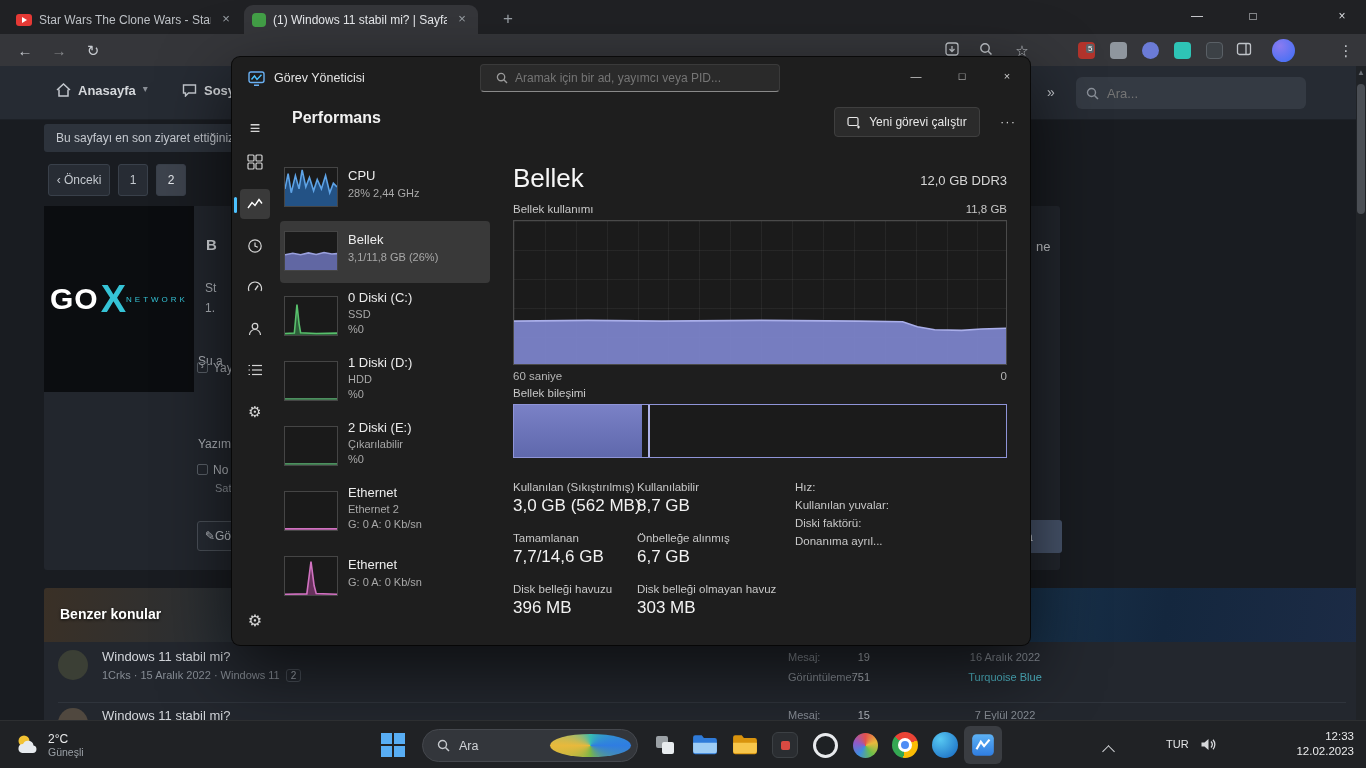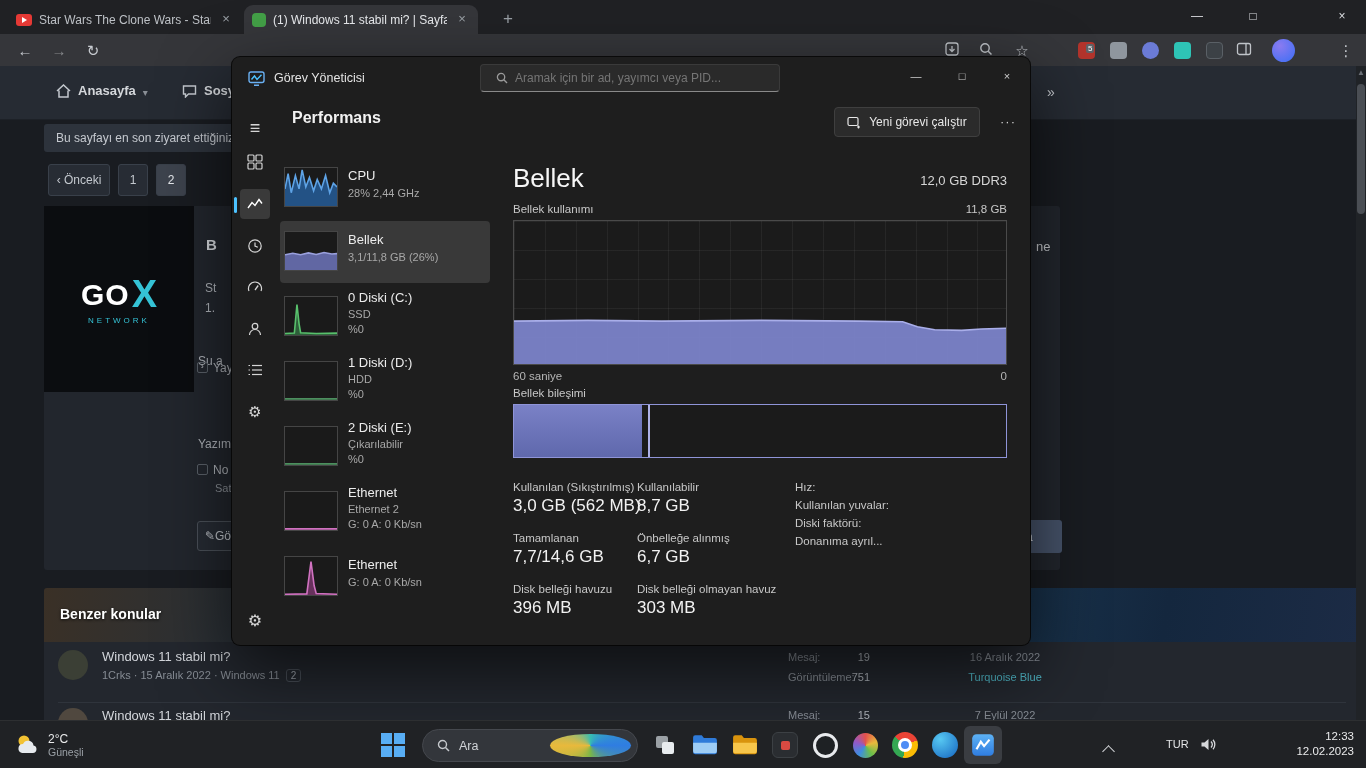--- a/index.html
+++ b/index.html
@@ -26,28 +26,28 @@
   .omnibox{position:absolute;left:112px;top:37px;width:826px;height:26px;background:#202124;border-radius:13px;display:flex;align-items:center;padding:0 12px;gap:8px}
   .url{font-size:12.5px;color:#dfe1e5;white-space:nowrap;overflow:hidden}
   .tb-ic{position:absolute;top:7px;width:20px;height:20px;color:#c0c4c9;font-size:14px;text-align:center;line-height:19px}
   .ext{position:absolute;top:8px;width:17px;height:17px;border-radius:4px}
   .ext-badge{position:absolute;left:9px;top:10px;background:#5f6368;color:#fff;font-size:8px;line-height:9px;padding:0 2px;border-radius:2px}
   .avatar-chip{position:absolute;top:5px;width:23px;height:23px;border-radius:50%;background:radial-gradient(circle at 35% 30%,#8a7bf0,#3b6ef5)}
 
   
   .page{position:absolute;left:0;top:66px;width:1366px;height:654px;background:#191c21;overflow:hidden}
   .fnav{position:absolute;left:0;top:0;width:1366px;height:54px;background:#262b33;border-bottom:1px solid #1d2127}
-  .fnav-item{position:absolute;top:17px;display:flex;align-items:flex-end;gap:7px;color:#d4d7db;font-size:13px;font-weight:bold}
+  .fnav-item{position:absolute;top:17px;display:flex;align-items:flex-start;gap:7px;color:#d4d7db;font-size:13px;font-weight:bold}
   .fsearch{position:absolute;left:1076px;top:11px;width:230px;height:32px;background:#343a43;border-radius:6px;display:flex;align-items:center;padding:0 10px;gap:8px}
   .fsearch input{background:none;border:none;outline:none;color:#9aa0a8;font-size:13px;width:170px;font-family:inherit}
   .chevbtn{position:absolute;left:1038px;top:13px;width:26px;height:28px;color:#c3c7cc;font-size:14px;text-align:center;line-height:27px}
   .notice{position:absolute;left:44px;top:58px;width:560px;height:28px;background:#2d333c;border-radius:3px;color:#c6cad0;font-size:12px;line-height:28px;padding:0 12px;overflow:hidden;white-space:nowrap}
   .pgbtn{position:absolute;top:98px;height:32px;background:#272c34;border:1px solid #39404a;border-radius:3px;color:#c3c8ce;font-size:12px;text-align:center}
   .postcard{position:absolute;left:44px;top:140px;width:1016px;height:364px;background:#22262d;border-radius:3px}
-  .avatarbox{position:absolute;left:44px;top:140px;width:150px;height:186px;background:#0b0d10;display:flex;flex-direction:column;align-items:center;justify-content:center}
+  .avatarbox{position:absolute;left:44px;top:140px;width:150px;height:186px;background:#0b0d10;display:flex;flex-direction:row;align-items:center;justify-content:center}
   .logo-row{display:flex;align-items:center}
   .logo-go{color:#fff;font-weight:bold;font-size:30px;letter-spacing:1px}
   .logo-x{color:#35c3d6;font-weight:bold;font-size:38px;margin-left:2px}
   .logo-net{color:#35c3d6;font-size:8px;letter-spacing:3px;margin-top:0}
   .frag{position:absolute;color:#aeb2b8;font-size:12px;white-space:nowrap}
   .cbx{display:inline-block;width:11px;height:11px;border:1px solid #5a6068;border-radius:2px;vertical-align:-1px;margin-right:5px}
   .gobtn{position:absolute;left:197px;top:455px;width:42px;height:30px;border:1px solid #4a5058;border-radius:3px;background:#262b33;color:#c3c8ce;font-size:12px;line-height:28px;text-align:center;overflow:hidden;white-space:nowrap}
   .replybtn{position:absolute;left:956px;top:454px;width:106px;height:33px;background:#46536a;border-radius:3px;color:#dfe3e8;font-size:13px;line-height:33px;text-align:center}
   .simband{position:absolute;left:44px;top:522px;width:1316px;height:54px;border-radius:3px 3px 0 0;
     background:linear-gradient(100deg,#3a3026 0%,#22303e 22%,#2e5668 45%,#1c3b55 65%,#14273e 85%,#1c2b45 100%)}
@@ -188,20 +188,27 @@
         <span>Anasayfa</span>
         <span style="color:#8a8f96;font-size:10px">▾</span>
       </div>
       <div class="fnav-item" style="left:182px">
         <svg width="15" height="14" viewBox="0 0 15 14">
             <path d="M1.5,2 h12 v8 h-7 l-3,3 v-3 h-2 z" fill="none" stroke="#c3c8ce" stroke-width="1.4"></path>
           </svg>
         <span>Sosyal</span>
       </div>
       <div class="chevbtn">»</div>
+      <div class="fsearch">
+        <svg width="13" height="13" viewBox="0 0 13 13">
+            <circle cx="5.5" cy="5.5" r="4" fill="none" stroke="#8a9099" stroke-width="1.4"></circle>
+            <line x1="8.5" y1="8.5" x2="12" y2="12" stroke="#8a9099" stroke-width="1.5"></line>
+          </svg>
+        <input placeholder="Ara..." style="">
+      </div>
     </div>
 
     <div class="notice">Bu sayfayı en son ziyaret ettiğinizde</div>
 
     <div class="pgbtn" style="left:48px;width:62px">
       <span style="line-height:30px"><span>‹</span> <span>Önceki</span></span>
     </div>
     <div class="pgbtn" style="left:118px;width:30px;line-height:30px">1</div>
     <div class="pgbtn" style="left:156px;width:30px;line-height:30px;background:#3d434d;color:#e4e7eb">2</div>
 

